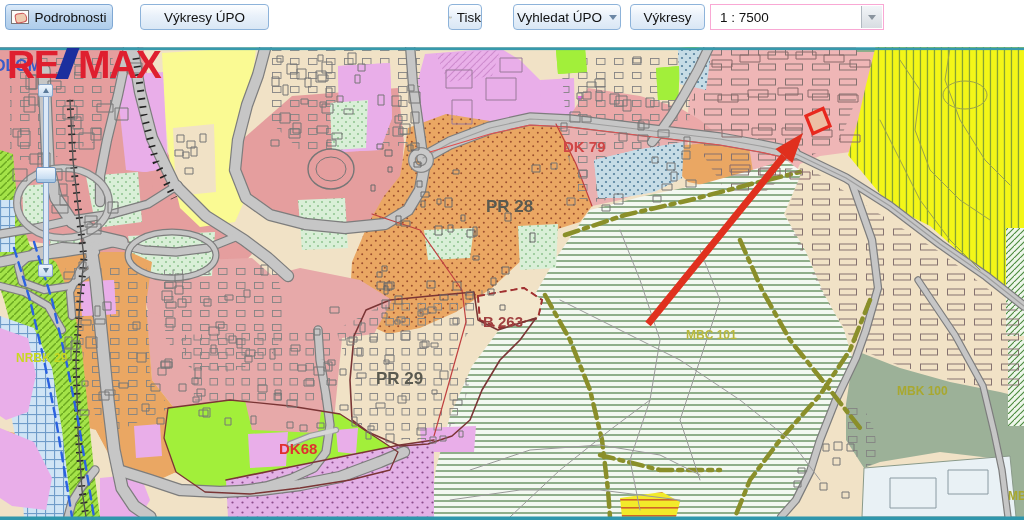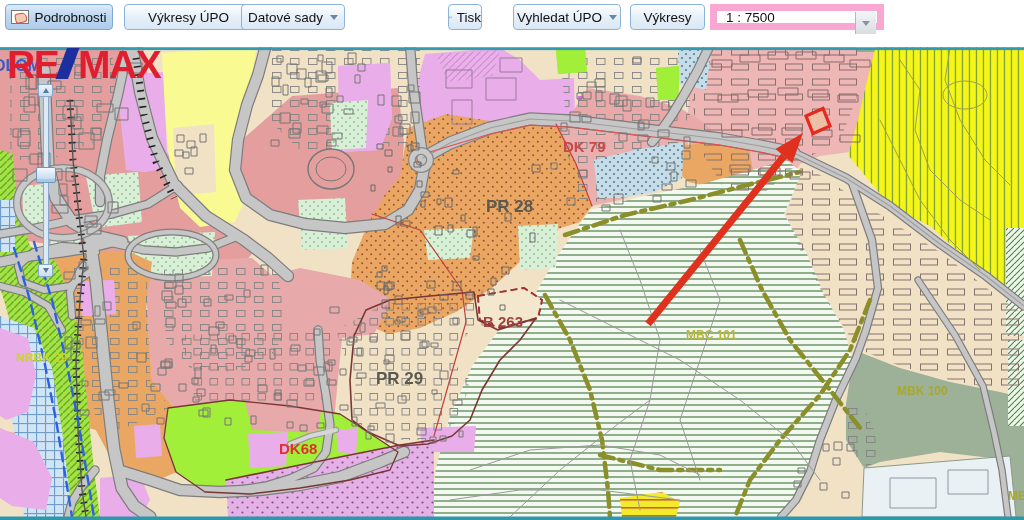--- a/index.html
+++ b/index.html
@@ -5,21 +5,21 @@
 #stage { position:relative; width:1024px; height:520px; background:#fff; }
 #map { position:absolute; left:0; top:0; }
 #tb { position:absolute; left:0; top:0; width:1024px; height:47px; background:#ffffff; }
 .btn { position:absolute; top:4px; height:26px; border:1px solid #8db3da; border-radius:4px;
   background:linear-gradient(#fdfeff,#e9f1fa 45%,#d9e7f5); display:flex; align-items:center; justify-content:center;
   font-size:13.5px; color:#111; gap:5px; }
 .btn.active { background:linear-gradient(#dcebfa,#c0d8f0 45%,#aecdeb); border-color:#7fa8d4; }
 .arr { width:0;height:0;border-left:4.5px solid transparent;border-right:4.5px solid transparent;border-top:5.5px solid #6c87a5; margin-left:2px; }
 .icoMap { width:18px;height:14px; background:#fdfdf8; border:1px solid #777; display:inline-block; position:relative; }
 .icoMap:before { content:""; position:absolute; left:3px; top:2px; width:10px; height:8px; background:#eecdb0; border:1.5px solid #cc5555; border-radius:3px 5px 4px 3px; transform:rotate(-10deg); }
-.combo { position:absolute; left:710px; top:4px; width:174px; height:26px; background:#fff; border:7px solid #f9a8d4; display:flex; align-items:center; font-size:13.5px; color:#111; padding-left:9px; }
+.combo { position:absolute; left:710px; top:4px; width:174px; height:26px; background:#fff; border:1px solid #f9a8d4; display:flex; align-items:center; font-size:13.5px; color:#111; padding-left:9px; }
 .cbtn { position:absolute; right:1px; top:1px; width:21px; height:22px; background:linear-gradient(#f2f5f8,#d8dde2); border-left:1px solid #b0b8c0; display:flex;align-items:center;justify-content:center; }
 .arr2 { width:0;height:0;border-left:4px solid transparent;border-right:4px solid transparent;border-top:5px solid #8a949e; }
 .sldbtn { position:absolute; width:15px; height:13px; background:linear-gradient(#eef5fc,#c8dcf0); border:1px solid #8aa8cc; border-radius:2px; display:flex;align-items:center;justify-content:center; z-index:5;}
 .tri.up { width:0;height:0;border-left:3.5px solid transparent;border-right:3.5px solid transparent;border-bottom:5px solid #5a7a9a; }
 .tri.dn { width:0;height:0;border-left:3.5px solid transparent;border-right:3.5px solid transparent;border-top:5px solid #5a7a9a; }
 .sldtrack { position:absolute; left:43px; top:96px; width:6px; height:170px; background:#dce9f7; border:1px solid #8aa8cc; z-index:4; }
 .sldthumb { position:absolute; left:36px; top:167px; width:20px; height:16px; background:linear-gradient(#f4f9fe,#b9d4ee); border:1px solid #7096c0; border-radius:2px; z-index:6; box-shadow:inset 0 -3px 0 #a9c8e4; }
 </style></head>
 <body>
 <div id="stage">
@@ -274,26 +274,22 @@
 <polygon points="67,48 79.5,48 68,79 55.5,79" fill="#1b2f9e"></polygon>
 <text x="78" y="78" font-size="39" fill="#df1f2f" letter-spacing="-1.5">MAX</text>
 </g>
 <rect x="0" y="516.5" width="1024" height="3.5" fill="#2f96ac"></rect>
 </svg></div>
 <div id="tb">
       <div class="btn active" style="left:5px;width:108px">
         <span class="icoMap"></span>
         <span>Podrobnosti</span>
       </div>
-<div class="btn" style="left:124px;width:129px">
+<div class="btn" style="left:140px;width:129px">
         <span>Výkresy ÚPO</span>
-      </div>
-<div class="btn" style="left:241px;width:104px">
-        <span>Datové sady</span>
-        <span class="arr"></span>
       </div>
 <div class="btn" style="left:448px;width:34px">
         <svg width="17" height="15" viewBox="0 0 17 15">
           <rect x="4" y="0.5" width="9" height="4.5" fill="#fff" stroke="#8a97a5"></rect>
           <rect x="1" y="4.5" width="15" height="6" rx="1" fill="#c9d3da" stroke="#8a97a5"></rect>
           <rect x="4" y="8.5" width="9" height="5.5" fill="#f5e9c4" stroke="#a9a080"></rect>
         </svg>
         <span>Tisk</span>
       </div>
 <div class="btn" style="left:513px;width:108px">

